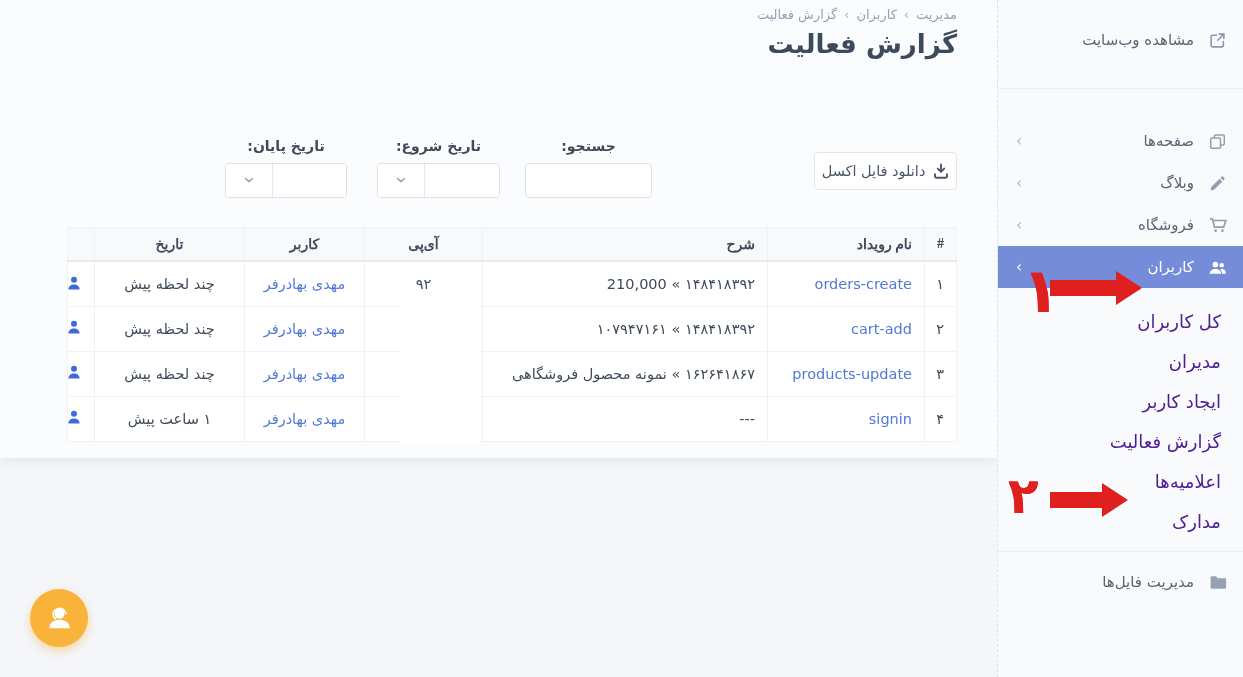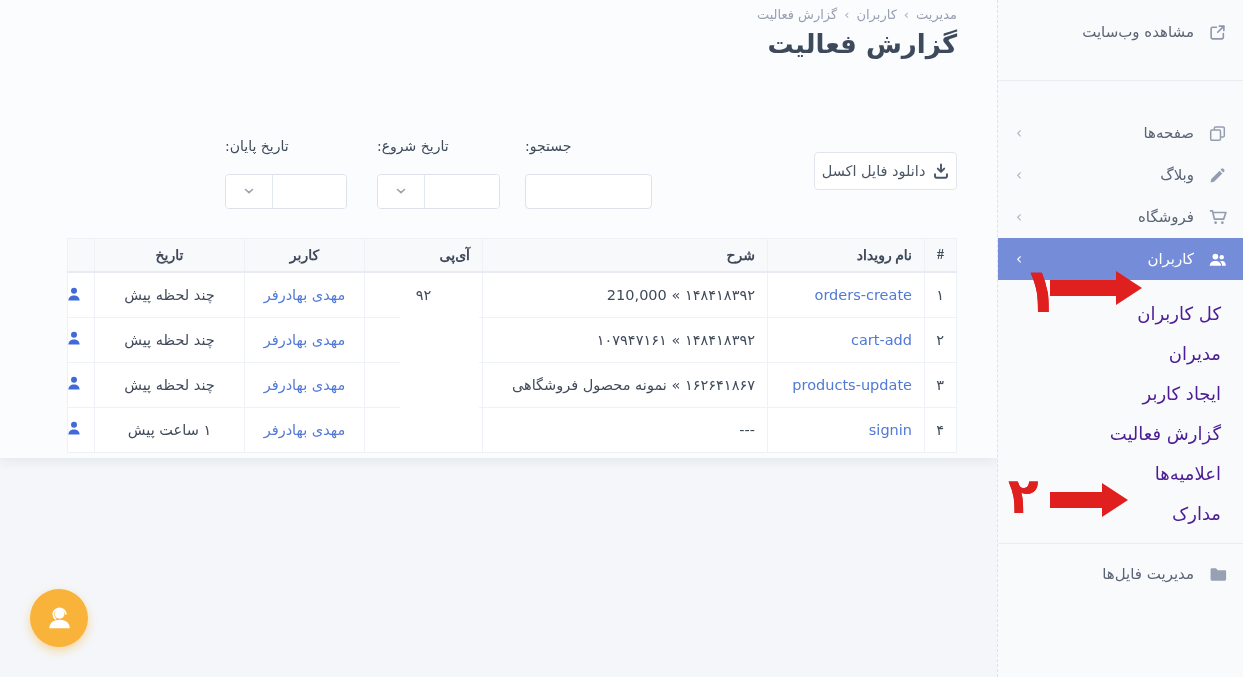--- a/index.html
+++ b/index.html
@@ -13,21 +13,21 @@
                   box-shadow:0 4px 10px rgba(40,50,80,.07); padding:6px 40px 0 68px; }
   .breadcrumb { display:flex; justify-content:flex-start; gap:7px; font-size:13px; color:#97a0b0; height:16px; align-items:center; }
   .breadcrumb .crumb { cursor:default; }
   .ltr { direction:ltr; unicode-bidi:isolate; }
   .bc-sep { color:#a8b0bf; font-size:13px; }
   h1.page-title { margin-top:6px; font-size:26px; font-weight:600; color:#3d4a5c; line-height:1.3; }
 
   
   .filters { display:flex; flex-direction:row; align-items:flex-start; margin-top:76px; }
   .fgroup { display:flex; flex-direction:column; }
-  .fgroup .flabel { font-size:14px; font-weight:400; color:#3f4a5a; margin-bottom:20px; text-align:left; }
+  .fgroup .flabel { font-size:14px; font-weight:700; color:#3f4a5a; margin-bottom:9px; text-align:center; }
   .finput { height:35px; border:1px solid #dde2ea; border-radius:4px; background:#fff; width:100%; outline:none;
             font-family:inherit; font-size:14px; padding:0 10px; color:#3f4a5a; }
   .igroup { display:flex; flex-direction:row; height:35px; border:1px solid #dde2ea; border-radius:4px; background:#fff; overflow:hidden; }
   .igroup input { border:none; flex:1; min-width:0; outline:none; font-family:inherit; font-size:14px; padding:0 8px; background:#fff; }
   .igroup .mini-select { width:47px; border-right:1px solid #e3e7ee; display:flex; align-items:center; justify-content:center; cursor:pointer; background:#fff; }
   .excel-btn { height:38px; margin-top:14px; width:143px; margin-left:162px;
                background:#fff; border:1px solid #e2e6ec; border-radius:4px; cursor:pointer;
                display:flex; align-items:center; justify-content:center; gap:8px;
                font-family:inherit; font-size:14.5px; color:#4a5565; }
   .w-search { width:127px; margin-left:25px; }
@@ -37,35 +37,35 @@
 
   
   table.activity { margin-top:29px; width:889px; border-collapse:collapse; table-layout:fixed; background:#fff; }
   table.activity th, table.activity td { border:1px solid #eef1f5; font-size:14.5px; color:#3f4a5a; padding:0 12px; height:45px; }
   table.activity thead th { background:#f8f9fb; font-weight:600; height:34px; font-size:14px; border-bottom:2px solid #e8ecf2;font-family:Liberation Serif, serif; }
   td.c-num, th.h-num { text-align:center; padding:0 4px; }
   td.c-event a, td.c-user a { color:#5179d6; text-decoration:none; cursor:pointer; }
   td.c-event, th.h-event { text-align:right; direction:ltr; text-align:right; }
   td.c-desc, th.h-desc { text-align:right; color:#4a5568; }
   td.c-ip { text-align:center; padding-left:18px; color:#5179d6; }
-  th.h-ip { text-align:right; }
+  th.h-ip { text-align:center; }
   td.c-user, th.h-user, td.c-date, th.h-date { text-align:center; }
   td.c-act { text-align:center; padding:0; }
   .person-ic { display:inline-block; width:16px; height:16px; cursor:pointer; }
 
   .redaction { position:absolute; left:400px; top:303px; width:79px; height:142px; background:#fff; z-index:5; }
 
   
   .avatar-btn { position:absolute; left:30px; top:589px; width:58px; height:58px; border-radius:50%;
                 background:#f9b23a; border:none; cursor:pointer; display:flex; align-items:center; justify-content:center;
                 box-shadow:0 4px 10px rgba(249,178,58,.45); }
 
   
   .sidebar { position:absolute; right:0; top:0; width:246px; height:677px; background:#f9fafc;
-             border-left:1px dashed #dde1e9; padding-top:12px; }
+             border-left:1px dashed #dde1e9; padding-top:20px; }
   .side-item { height:40px; display:flex; align-items:center; padding:0 16px 0 18px; cursor:pointer;
                color:#5a6475; font-size:15px; }
   .side-item .s-icon { width:19px; height:19px; flex:0 0 19px; margin-left:14px; display:flex; align-items:center; justify-content:center; color:#949db0; }
   .side-item .s-label { flex:1; text-align:right; }
   .side-item .s-chevron { color:#aab2c0; font-size:15px; }
   .side-divider { border-top:1px solid #e9edf2; margin:28px 0 0 0; }
   .menu-block { margin-top:31px; }
   .menu-block .side-item { height:42px; }
   .side-item.active { background:#758cd8; color:#fff; }
   .side-item.active .s-icon, .side-item.active .s-chevron { color:#fff; }

